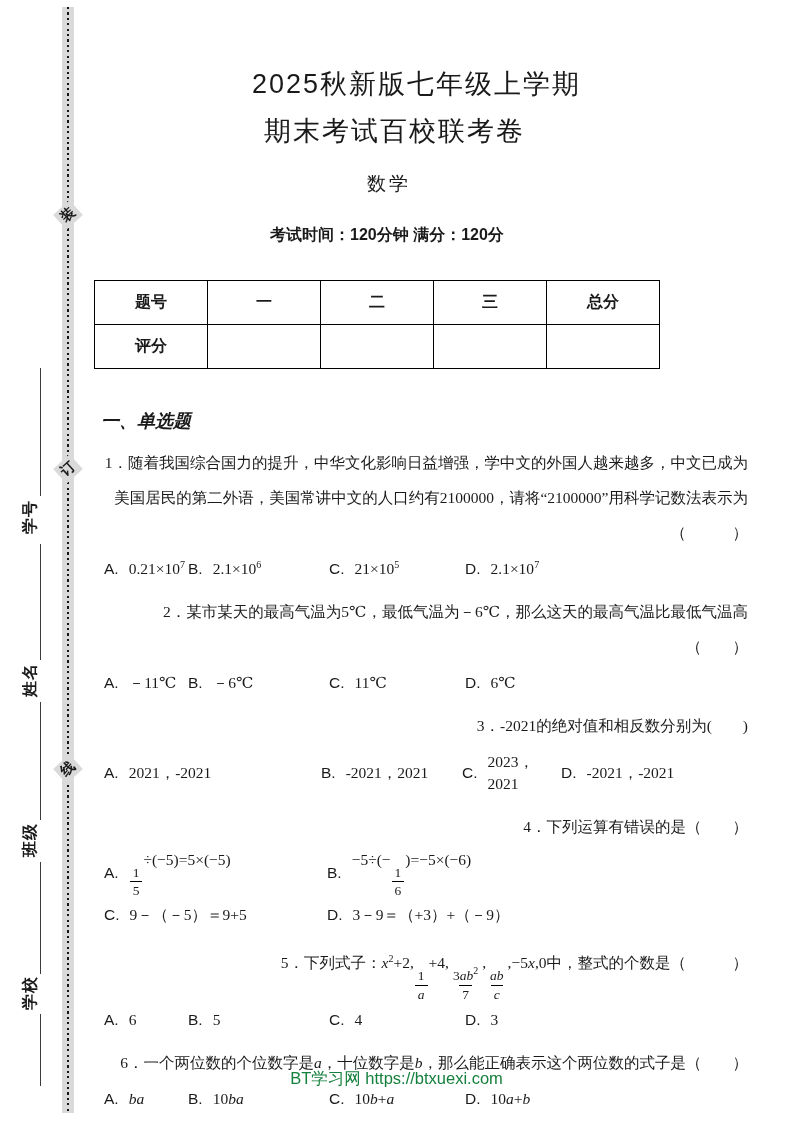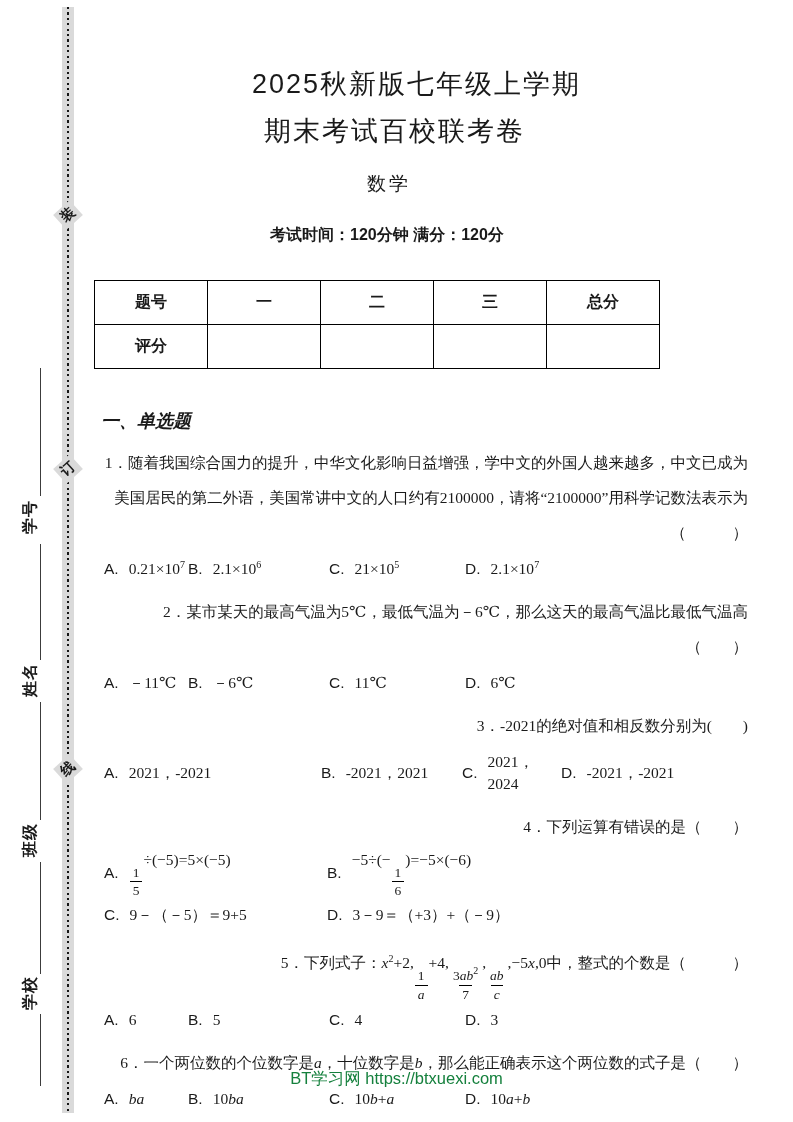--- a/index.html
+++ b/index.html
@@ -158,21 +158,21 @@
     <span class="cell c1">
         <span class="olabel">A.</span>
         <span class="otext">2021，-2021</span>
       </span>
     <span class="cell c2">
         <span class="olabel">B.</span>
         <span class="otext">-2021，2021</span>
       </span>
     <span class="cell c3">
         <span class="olabel">C.</span>
-        <span class="otext">2021，2024</span>
+        <span class="otext">2023，2021</span>
       </span>
     <span class="cell c4">
         <span class="olabel">D.</span>
         <span class="otext">-2021，-2021</span>
       </span>
   </div>
 
   <p class="q">4．下列运算有错误的是（　　）</p>
   <div class="opts opts-2col opts-tall">
     <span class="cell c1">

